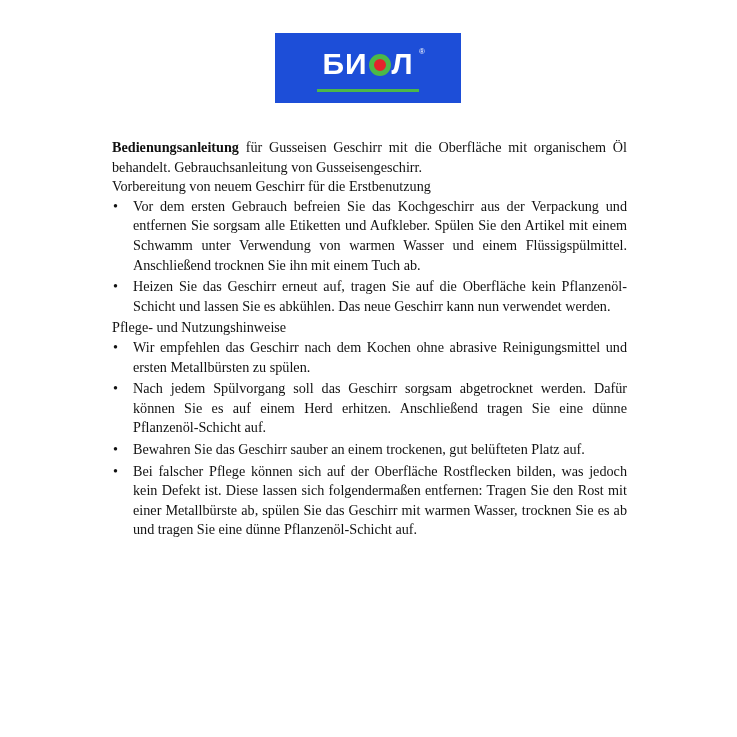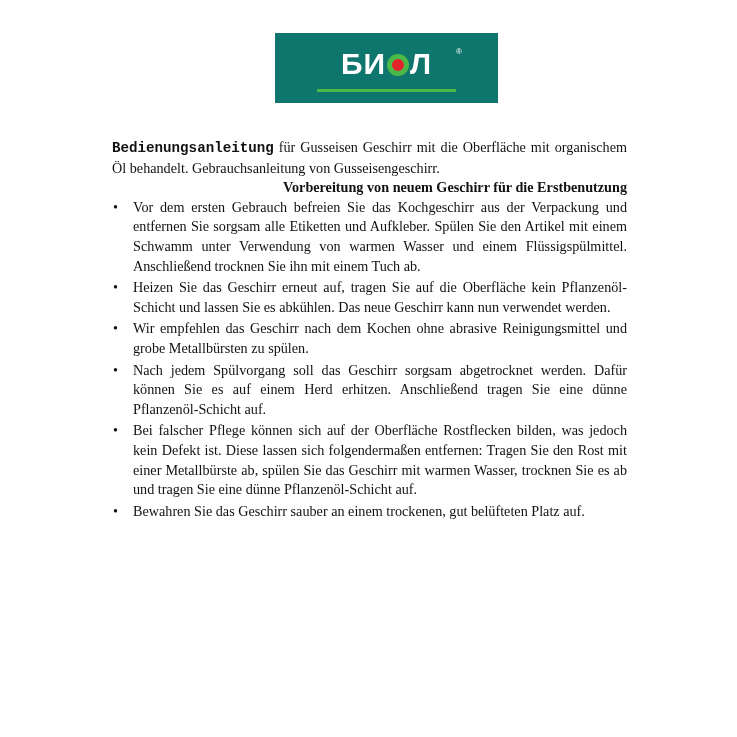--- a/index.html
+++ b/index.html
@@ -1,47 +1,48 @@
 <!DOCTYPE html>
 <html><head>
 <meta charset="utf-8">
 <style>
   html, body { margin:0; padding:0; background:#ffffff; }
   body { width:737px; height:737px; position:relative; overflow:hidden; font-family:"Liberation Serif", serif; color:#111; }
-  .logo { position:absolute; left:275px; top:33px; width:223px; height:70px; background:#0f766e; }
+  .logo { position:absolute; left:275px; top:33px; width:186px; height:70px; background:#1d4ed8; }
   .logo-text { position:absolute; left:0; right:0; top:14px; text-align:center; font-family:"Liberation Sans", sans-serif; font-weight:bold; font-size:30px; color:#fff; letter-spacing:1px; }
   .logo-o { display:inline-block; width:22px; height:22px; border:5px solid #4cb848; border-radius:50%; background:#e3232b; box-sizing:border-box; vertical-align:-2px; margin:0 1px; }
   .logo-line { position:absolute; left:42px; right:42px; top:56px; height:3px; background:#4cb848; }
   .logo-reg { position:absolute; right:36px; top:14px; font-size:8px; color:#fff; font-family:"Liberation Sans", sans-serif; }
   .doc { position:absolute; left:112px; top:138px; width:515px; font-size:14.2px; line-height:19.6px; text-align:justify; }
   .doc p { margin:0; }
-  .center { text-align:right; font-weight:bold; }
+  .center { text-align:left; font-weight:normal; }
   ul { margin:0; padding:0; list-style:none; }
   li { position:relative; padding-left:21px; margin:0 0 2px 0; }
   li::before { content:"•"; position:absolute; left:1px; top:0; }
-  .bold { font-weight:bold;font-family:Liberation Mono, monospace; }
+  .bold { font-weight:bold; }
 </style>
 </head>
 <body>
 
 <div class="logo">
   <div class="logo-text"><span>БИ</span><span class="logo-o"></span><span>Л</span></div>
   <div class="logo-line"></div>
   <div class="logo-reg">®</div>
 </div>
 
 <div class="doc">
   <p><span class="bold">Bedienungsanleitung</span><span> für Gusseisen Geschirr mit die Oberfläche mit organischem Öl behandelt. Gebrauchsanleitung von Gusseisengeschirr.</span></p>
 
   <p class="center">Vorbereitung von neuem Geschirr für die Erstbenutzung</p>
   <ul>
     <li>Vor dem ersten Gebrauch befreien Sie das Kochgeschirr aus der Verpackung und entfernen Sie sorgsam alle Etiketten und Aufkleber. Spülen Sie den Artikel mit einem Schwamm unter Verwendung von warmen Wasser und einem Flüssigspülmittel. Anschließend trocknen Sie ihn mit einem Tuch ab.</li>
     <li>Heizen Sie das Geschirr erneut auf, tragen Sie auf die Oberfläche kein Pflanzenöl-Schicht und lassen Sie es abkühlen. Das neue Geschirr kann nun verwendet werden.</li>
   </ul>
 
+  <p class="center">Pflege- und Nutzungshinweise</p>
   <ul>
-    <li>Wir empfehlen das Geschirr nach dem Kochen ohne abrasive Reinigungsmittel und grobe Metallbürsten zu spülen.</li>
+    <li>Wir empfehlen das Geschirr nach dem Kochen ohne abrasive Reinigungsmittel und ersten Metallbürsten zu spülen.</li>
     <li>Nach jedem Spülvorgang soll das Geschirr sorgsam abgetrocknet werden. Dafür können Sie es auf einem Herd erhitzen. Anschließend tragen Sie eine dünne Pflanzenöl-Schicht auf.</li>
+    <li>Bewahren Sie das Geschirr sauber an einem trockenen, gut belüfteten Platz auf.</li>
     <li>Bei falscher Pflege können sich auf der Oberfläche Rostflecken bilden, was jedoch kein Defekt ist. Diese lassen sich folgendermaßen entfernen: Tragen Sie den Rost mit einer Metallbürste ab, spülen Sie das Geschirr mit warmen Wasser, trocknen Sie es ab und tragen Sie eine dünne Pflanzenöl-Schicht auf.</li>
-    <li>Bewahren Sie das Geschirr sauber an einem trockenen, gut belüfteten Platz auf.</li>
   </ul>
 
 </div>
 
 </body></html>

